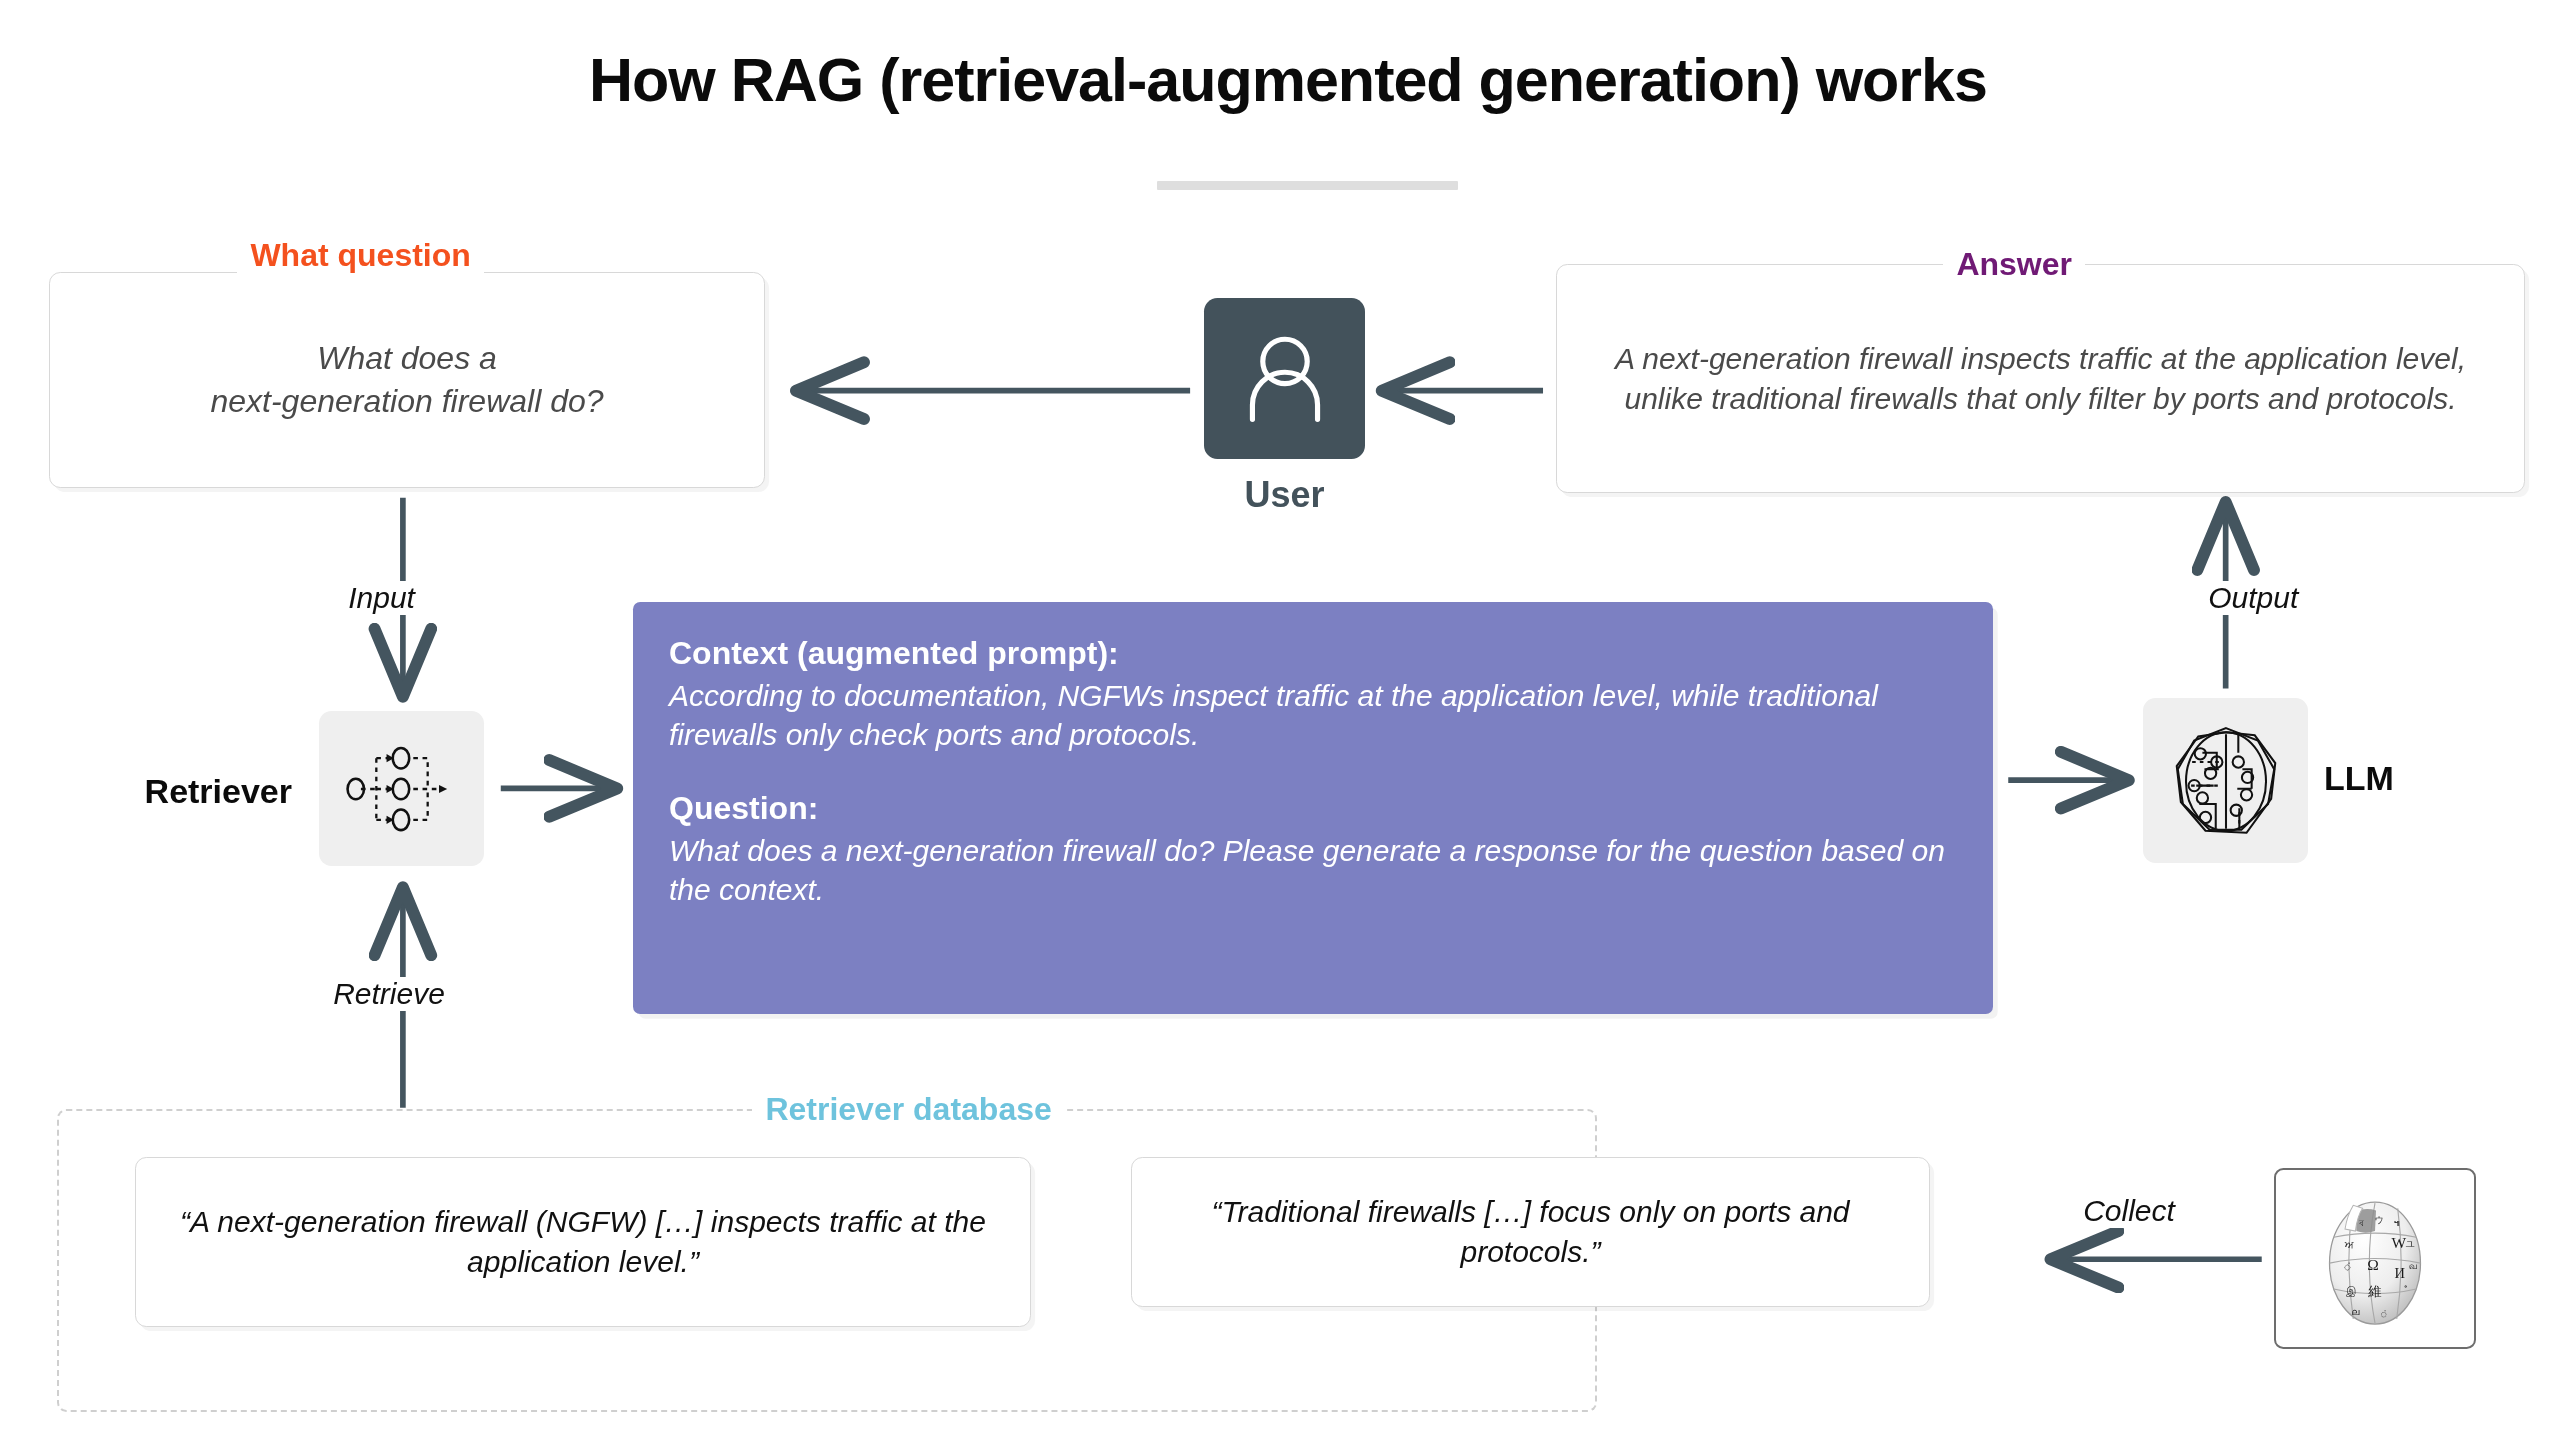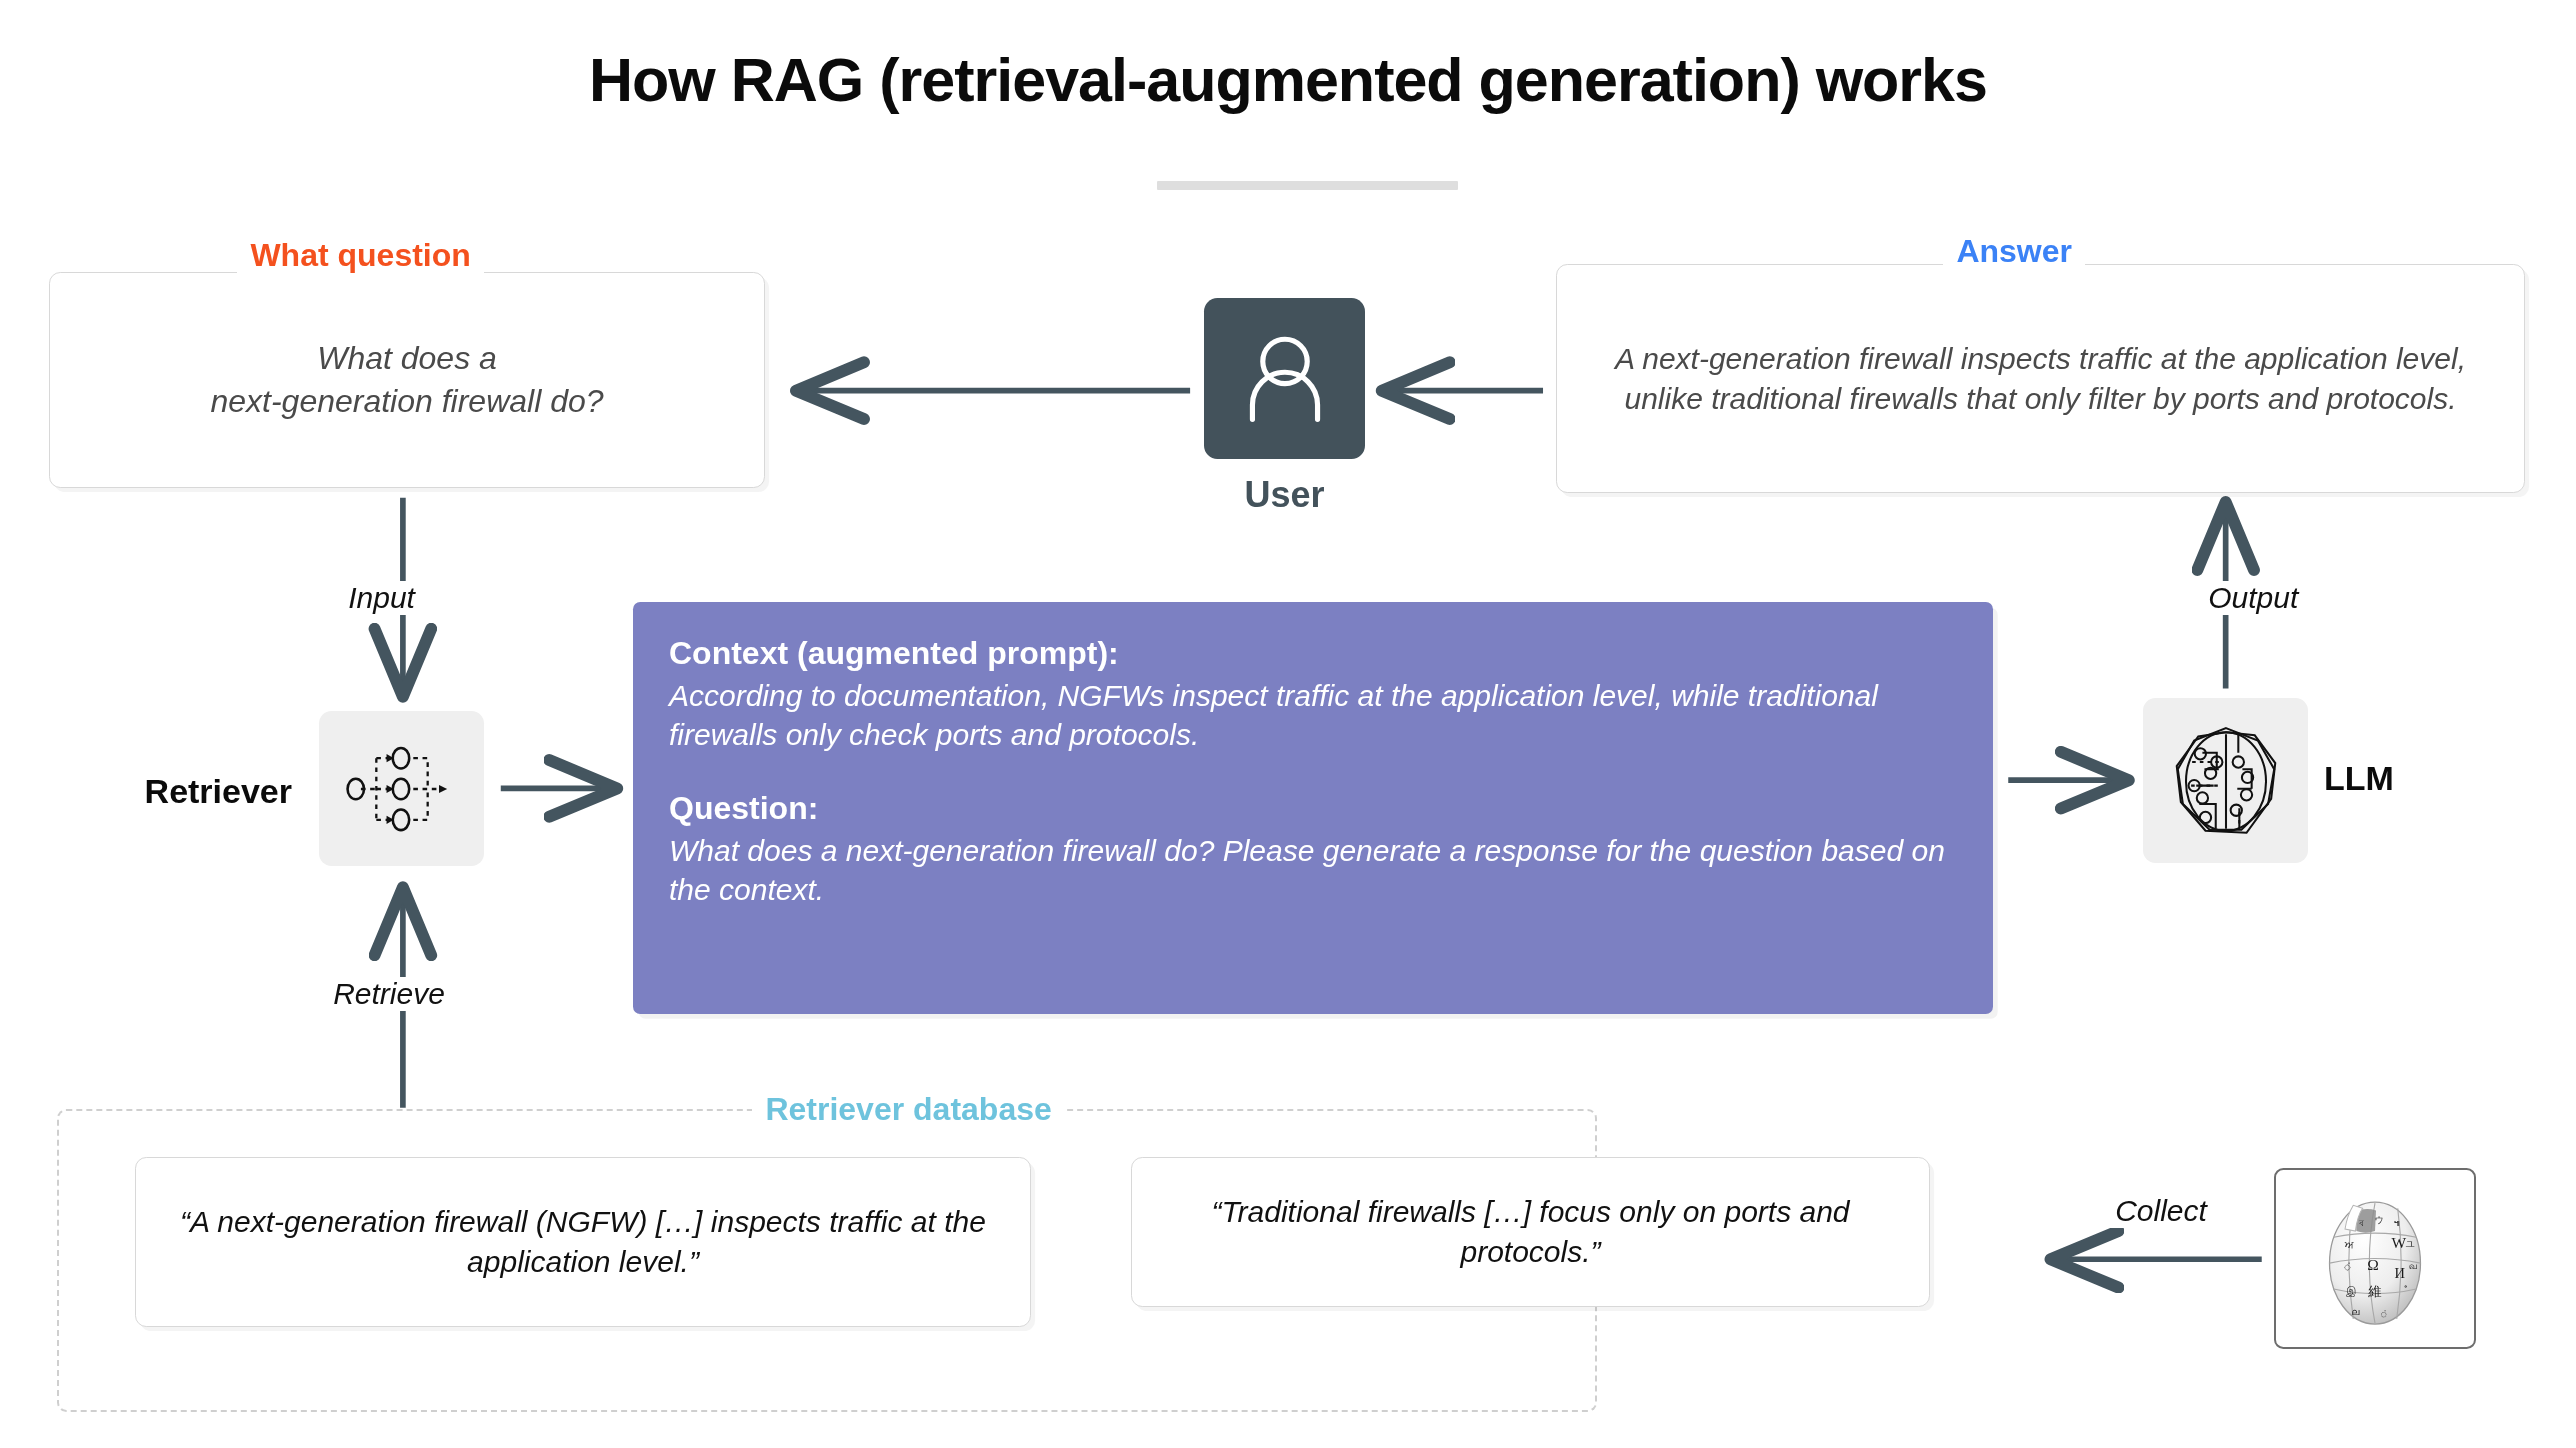--- a/index.html
+++ b/index.html
@@ -49,21 +49,21 @@
   #qa-question .card-text { font-size: 32px; }
   #label-user-question {
     left: 237px; top: 255px; font-size: 32px; color: #f4511e;
     transform: translateY(-50%);
   }
 
   
   #qa-answer { left: 1556px; top: 264px; width: 969px; height: 229px; }
   #qa-answer .card-text { font-size: 30px; }
   #label-answer {
-    left: 1943px; top: 251px; font-size: 32px; color: #3b82f6;
+    left: 1943px; top: 264px; font-size: 32px; color: #701a75;
     transform: translateY(-50%);
   }
 
   
   #user-avatar {
     position: absolute; left: 1204px; top: 298px;
     width: 161px; height: 161px;
     background: #43525b; border-radius: 13.4px;
   }
   #user-avatar svg { position:absolute; left:50%; top:50%; transform:translate(-50%,-50%); }
@@ -135,21 +135,21 @@
 
   
   .arrow-label {
     position: absolute; font-style: italic; font-size: 30px;
     color: #111111; white-space: nowrap; background: #ffffff;
     padding: 0 7.2px;
   }
   #label-input    { left: 341px;  top: 581px; }
   #label-retrieve { left: 326px;  top: 977px; }
   #label-output   { left: 2201px; top: 581px; }
-  #label-collect  { left: 2076px; top: 1194px; margin-left: 32px; }
+  #label-collect  { left: 2076px; top: 1194px; }
 
   
   #arrows { position: absolute; left: 0; top: 0; width: 2576px; height: 1449px; pointer-events: none; }
 </style>
 </head>
 <body>
 
 <div id="stage">
 
   <div class="title">How RAG (retrieval-augmented generation) works</div>

